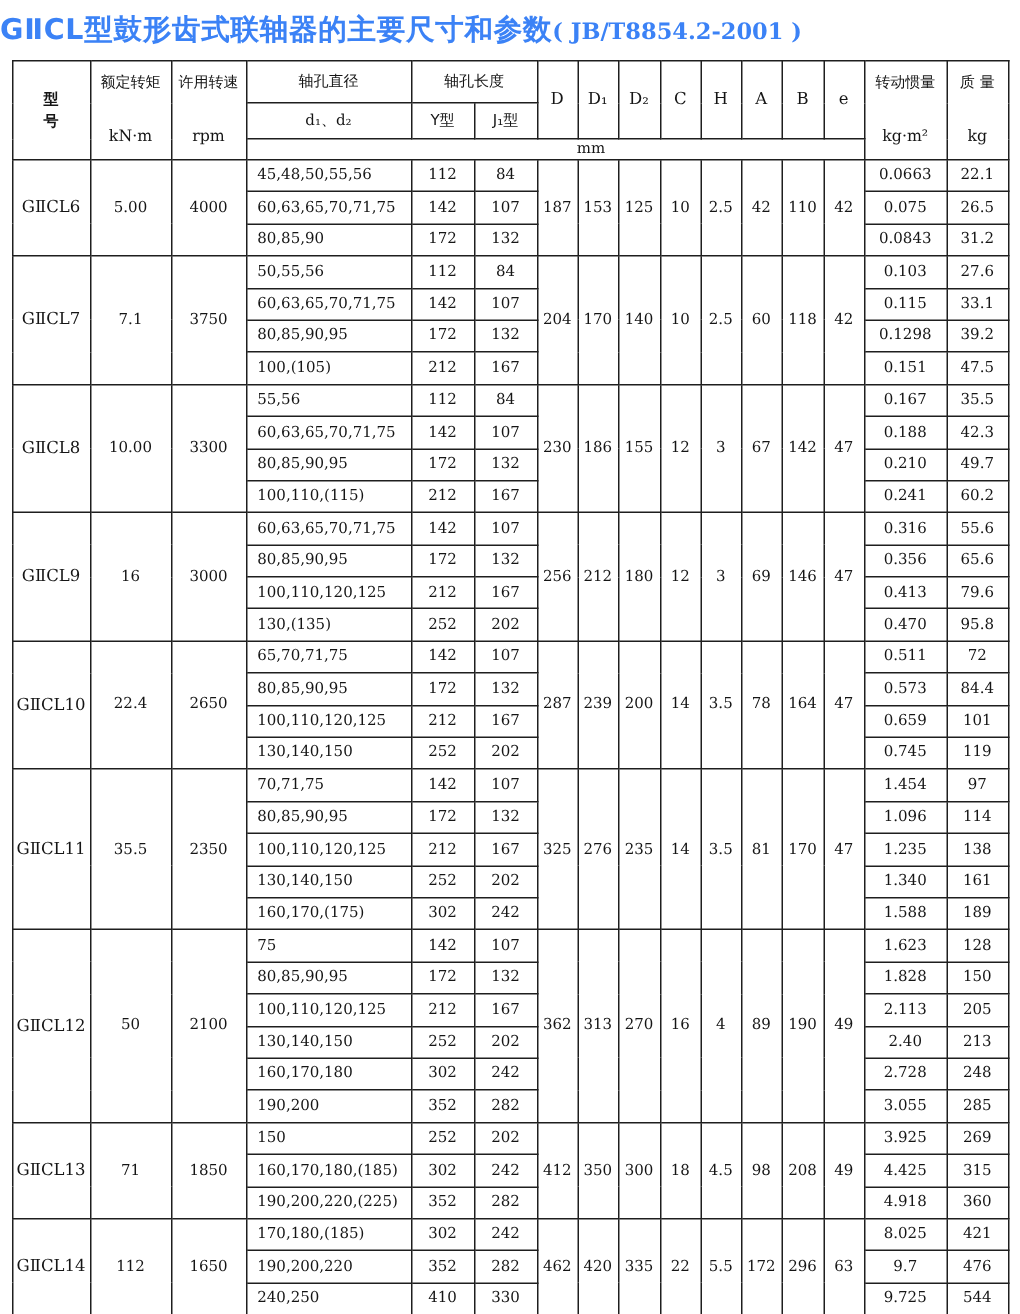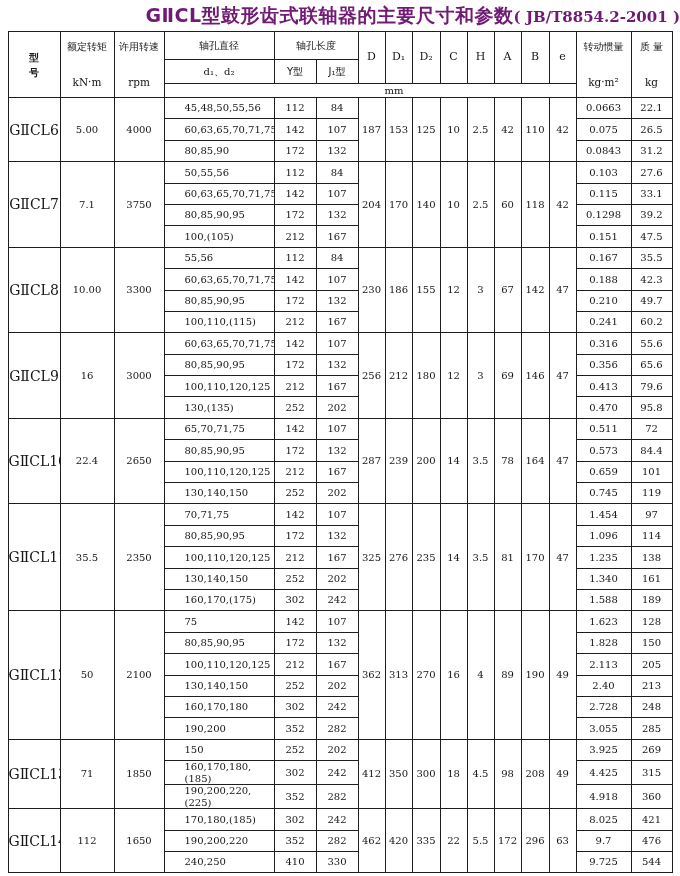--- a/index.html
+++ b/index.html
@@ -3,23 +3,23 @@
 <meta charset="utf-8">
 <style>
   html,body{margin:0;padding:0;}
   body{
     width:680px;height:876px;background:#ffffff;color:#111;
     font-family:"DejaVu Serif","Liberation Serif",serif;
     -webkit-font-smoothing:antialiased;
   }
   .page{width:680px;height:876px;overflow:hidden;}
   .title{
-    text-align:right;margin:3px 0 2px 0;
+    text-align:left;margin:3px 0 2px 0;
     font-family:"DejaVu Sans","Liberation Sans",sans-serif;
-    font-weight:bold;font-size:19px;line-height:24px;color:#701a75;
+    font-weight:bold;font-size:19px;line-height:34px;color:#3b82f6;
     letter-spacing:0.5px;white-space:nowrap;
   }
   .title .std{
     font-family:"DejaVu Serif","Liberation Serif",serif;
     font-size:15px;font-weight:bold;letter-spacing:0;
   }
   table.spec{
     border-collapse:collapse;table-layout:fixed;margin:0 auto;
     width:664px;
   }
@@ -38,22 +38,22 @@
   }
   thead tr.h1{height:28px;}
   thead tr.h2{height:24px;}
   thead tr.h3{height:14px;}
   thead tr.h3 th{font-family:"DejaVu Serif","Liberation Serif",serif;font-size:10px;padding-left:48px;}
   th.dim{font-family:"DejaVu Serif","Liberation Serif",serif;font-size:11px;}
   .model-stack{display:inline-block;width:1.05em;line-height:1.5;word-break:break-all;font-weight:bold;}
   .serif-sub{font-family:"DejaVu Serif","Liberation Serif",serif;font-size:10.5px;}
   tbody tr{height:21.4px;}
   tbody td{font-size:10px;}
-  td.d-col{text-align:left;padding-left:20px;}
-  td.model-col{font-size:14px;}
+  td.d-col{text-align:left;padding-left:7px;}
+  td.model-col{font-size:11px;}
 </style>
 </head>
 <body>
 
 <div class="page">
   <div class="title"><span>GⅡCL型鼓形齿式联轴器的主要尺寸和参数</span><span class="std">( JB/T8854.2-2001 )</span></div>
 
   <table class="spec">
     <colgroup>
       <col style="width:52px">

